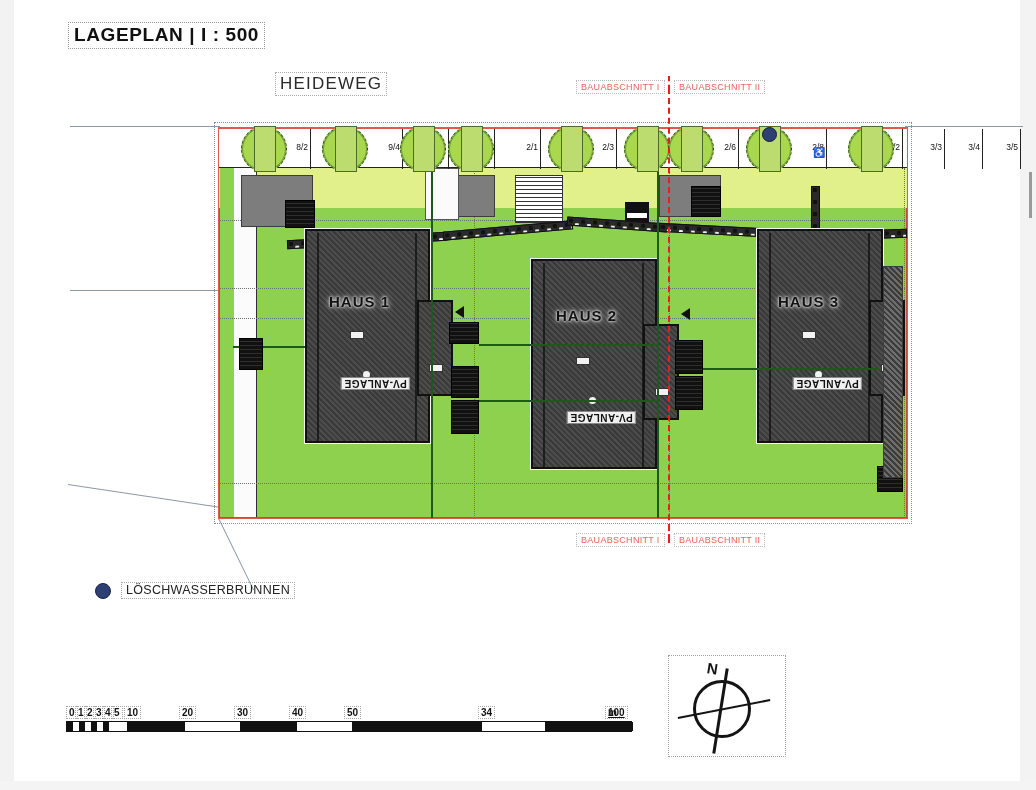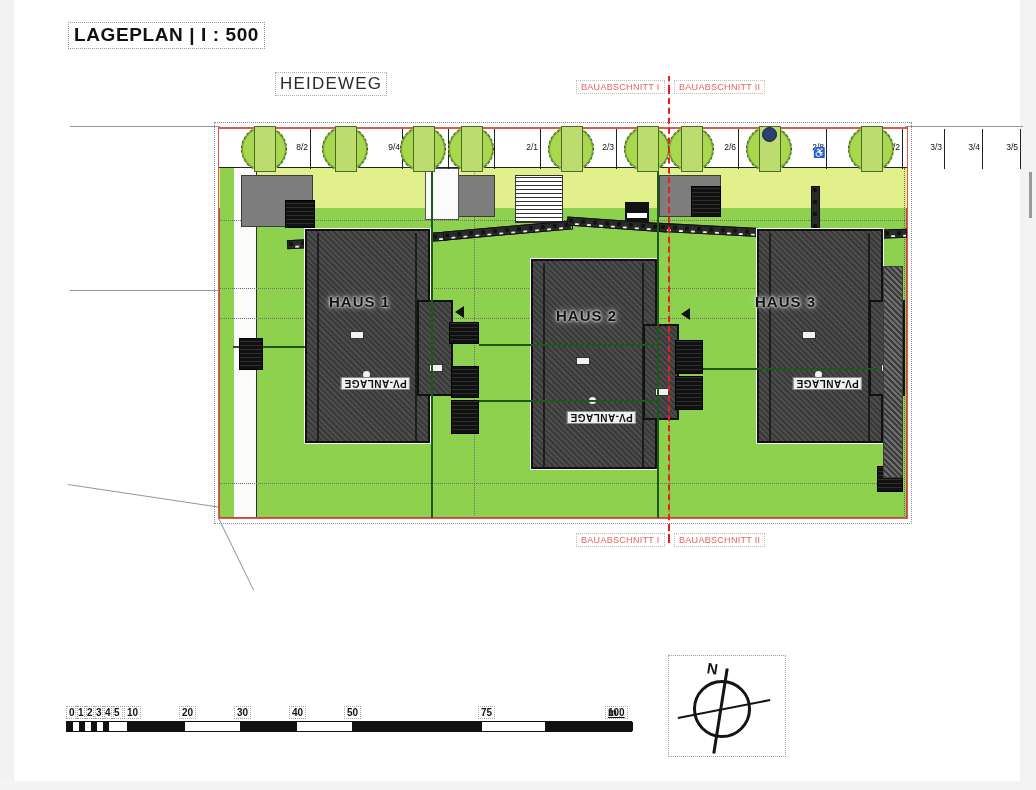--- a/index.html
+++ b/index.html
@@ -330,21 +330,21 @@
   <div class="abs house" style="left:538px;top:101px;width:126px;height:214px;">
     <div class="house-inner-line" style="left:10px;top:2px;width:2px;height:208px;"></div>
     <div class="house-inner-line" style="left:109px;top:2px;width:2px;height:208px;"></div>
     <div class="roof-dot" style="left:56px;top:140px;"></div>
     <div class="roof-chip" style="left:43px;top:100px;"></div>
   </div>
   <div class="abs stair-core" style="left:650px;top:172px;width:36px;height:96px;">
     <div class="roof-chip" style="left:10px;top:62px;"></div>
   </div>
   <div class="abs entry-arrow" style="left:670px;top:178px;border-right:9px solid #111;"></div>
-  <div class="abs house-label" style="left:536px;top:165px;text-align:right;">HAUS 3</div>
+  <div class="abs house-label" style="left:559px;top:165px;text-align:right;">HAUS 3</div>
   <div class="abs pv-label" style="left:574px;top:249px;">PV-ANLAGE</div>
 
   <div class="abs garden-div" style="left:14px;top:218px;width:72px;"></div>
   <div class="abs shed" style="left:20px;top:210px;width:24px;height:32px;">
       <div class="shed-lines"></div>
     </div>
   <div class="abs shed" style="left:230px;top:194px;width:30px;height:22px;">
       <div class="shed-lines"></div>
     </div>
   <div class="abs shed" style="left:232px;top:238px;width:28px;height:32px;">
@@ -458,36 +458,40 @@
 
 <div class="abs" id="section-line-top"></div>
 <div class="abs" id="section-line"></div>
 <div class="abs" id="section-line-bot"></div>
 <div class="abs ba-label" id="ba1-top">BAUABSCHNITT I</div>
 <div class="abs ba-label" id="ba2-top">BAUABSCHNITT II</div>
 <div class="abs ba-label" id="ba1-bottom">BAUABSCHNITT I</div>
 <div class="abs ba-label" id="ba2-bottom">BAUABSCHNITT II</div>
 
 <div class="abs" id="legend">
+  <div class="legend-row">
+    <div class="legend-dot"></div>
+    <div class="legend-text">LÖSCHWASSERBRUNNEN</div>
+  </div>
 </div>
 
 <div class="abs" id="scalebar">
   <div id="scale-ticks">
     <span class="stick" style="left:0px;">0</span>
     <span class="stick" style="left:9px;">1</span>
     <span class="stick" style="left:18px;">2</span>
     <span class="stick" style="left:27px;">3</span>
     <span class="stick" style="left:36px;">4</span>
     <span class="stick" style="left:45px;">5</span>
     <span class="stick" style="left:58px;">10</span>
     <span class="stick" style="left:113px;">20</span>
     <span class="stick" style="left:168px;">30</span>
     <span class="stick" style="left:223px;">40</span>
     <span class="stick" style="left:278px;">50</span>
-    <span class="stick" style="left:412px;">75</span>
+    <span class="stick" style="left:412px;">34</span>
     <span class="stick" style="left:539px;text-decoration:underline;">100</span>
   </div>
   <div id="scale-bars">
     <div class="sbl" style="left:0px;width:6px;"></div>
     <div class="sbl" style="left:12px;width:6px;"></div>
     <div class="sbl" style="left:24px;width:6px;"></div>
     <div class="sbl" style="left:36px;width:6px;"></div>
     <div class="sbl" style="left:60px;width:58px;"></div>
     <div class="sbl" style="left:173px;width:57px;"></div>
     <div class="sbl" style="left:285px;width:130px;"></div>

